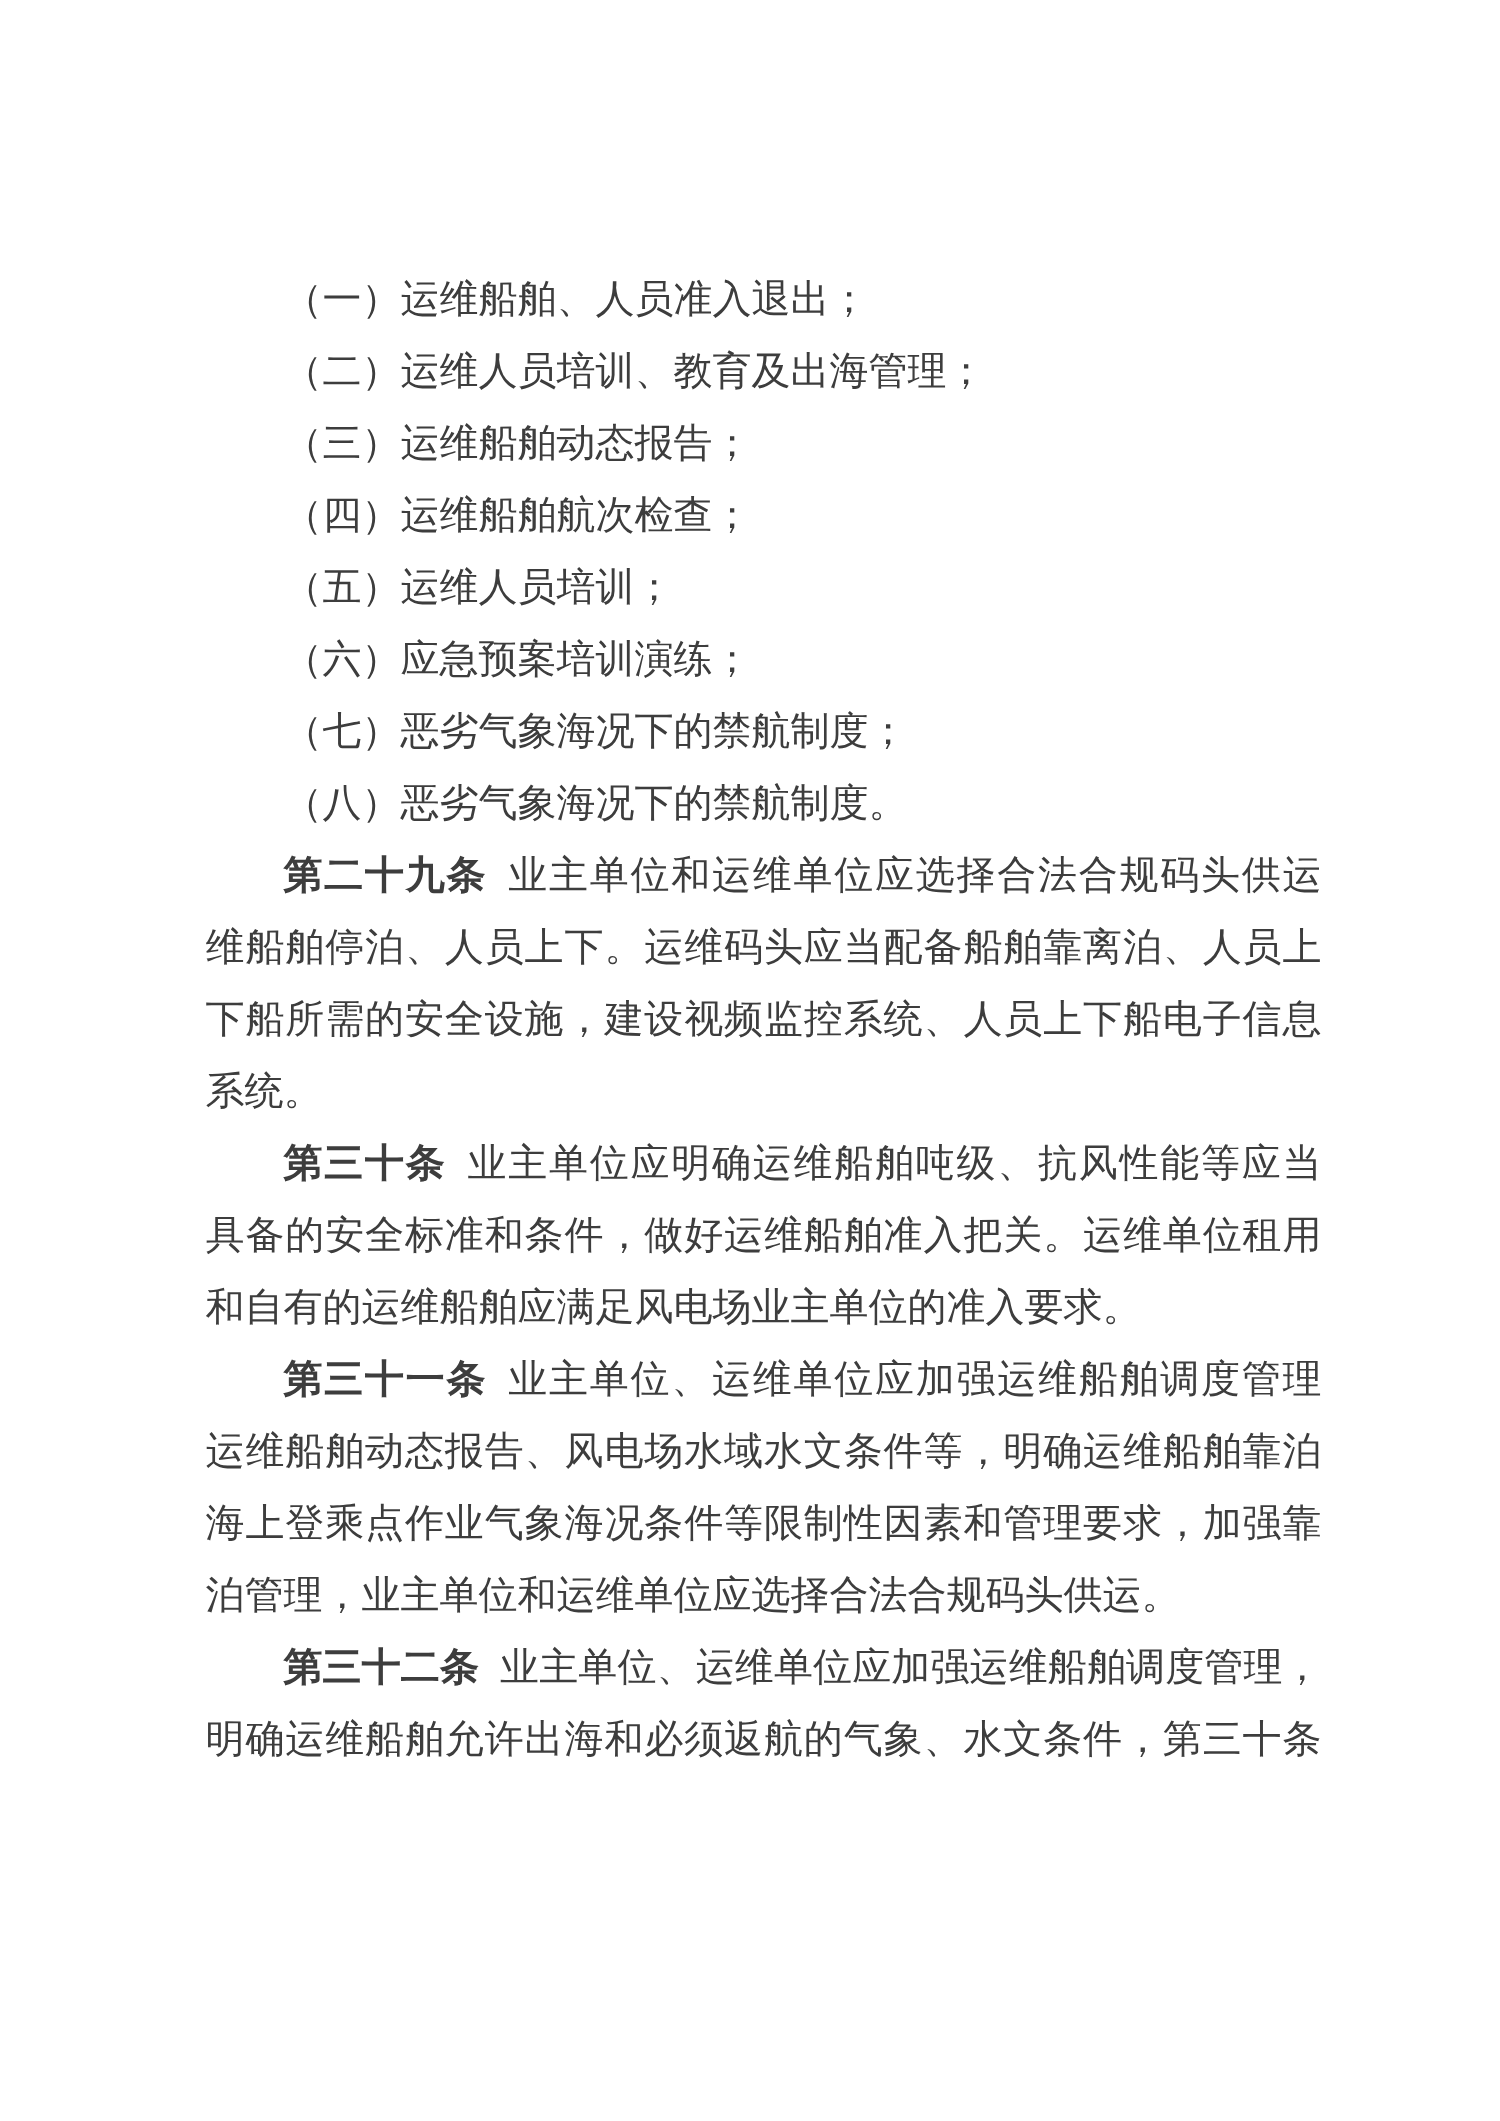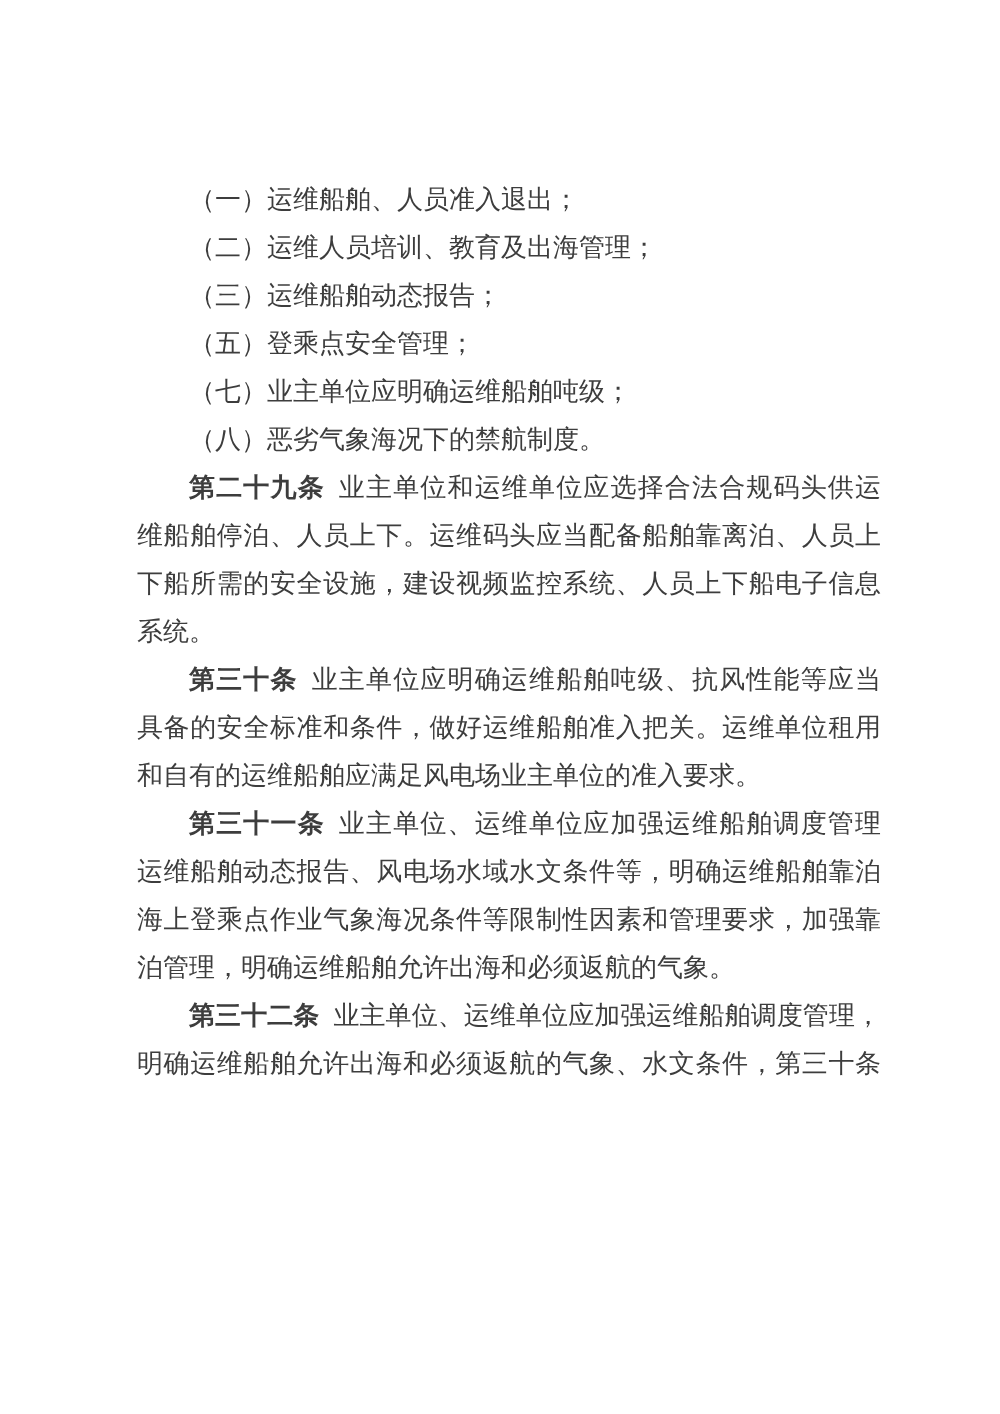--- a/index.html
+++ b/index.html
@@ -69,37 +69,39 @@
 </style>
 </head>
 <body>
 
 <div class="page">
   <div class="content">
 
     <div class="ln ind">（一）运维船舶、人员准入退出；</div>
     <div class="ln ind">（二）运维人员培训、教育及出海管理；</div>
     <div class="ln ind">（三）运维船舶动态报告；</div>
-    <div class="ln ind">（五）登乘点安全管理；</div>
-    <div class="ln ind">（七）业主单位应明确运维船舶吨级；</div>
+    <div class="ln ind">（四）运维船舶航次检查；</div>
+    <div class="ln ind">（五）运维人员培训；</div>
+    <div class="ln ind">（六）应急预案培训演练；</div>
+    <div class="ln ind">（七）恶劣气象海况下的禁航制度；</div>
     <div class="ln ind">（八）恶劣气象海况下的禁航制度。</div>
 
     <div class="ln ind jl"><b class="art">第二十九条</b><span>业主单位和运维单位应选择合法合规码头供运</span></div>
     <div class="ln jl">维船舶停泊、人员上下。运维码头应当配备船舶靠离泊、人员上</div>
     <div class="ln jl">下船所需的安全设施，建设视频监控系统、人员上下船电子信息</div>
     <div class="ln">系统。</div>
 
     <div class="ln ind jl"><b class="art">第三十条</b><span>业主单位应明确运维船舶吨级、抗风性能等应当</span></div>
     <div class="ln jl">具备的安全标准和条件，做好运维船舶准入把关。运维单位租用</div>
     <div class="ln">和自有的运维船舶应满足风电场业主单位的准入要求。</div>
 
     <div class="ln ind jl"><b class="art">第三十一条</b><span>业主单位、运维单位应加强运维船舶调度管理</span></div>
     <div class="ln jl">运维船舶动态报告、风电场水域水文条件等，明确运维船舶靠泊</div>
     <div class="ln jl">海上登乘点作业气象海况条件等限制性因素和管理要求，加强靠</div>
-    <div class="ln">泊管理，明确运维船舶允许出海和必须返航的气象。</div>
+    <div class="ln">泊管理，业主单位和运维单位应选择合法合规码头供运。</div>
 
     <div class="ln ind jl"><b class="art">第三十二条</b><span>业主单位、运维单位应加强运维船舶调度管理，</span></div>
     <div class="ln jl">明确运维船舶允许出海和必须返航的气象、水文条件，第三十条</div>
 
   </div>
 
   <div class="footer">
     <span class="dash">—</span><span class="num">7</span><span class="dash">—</span>
   </div>
 </div>

